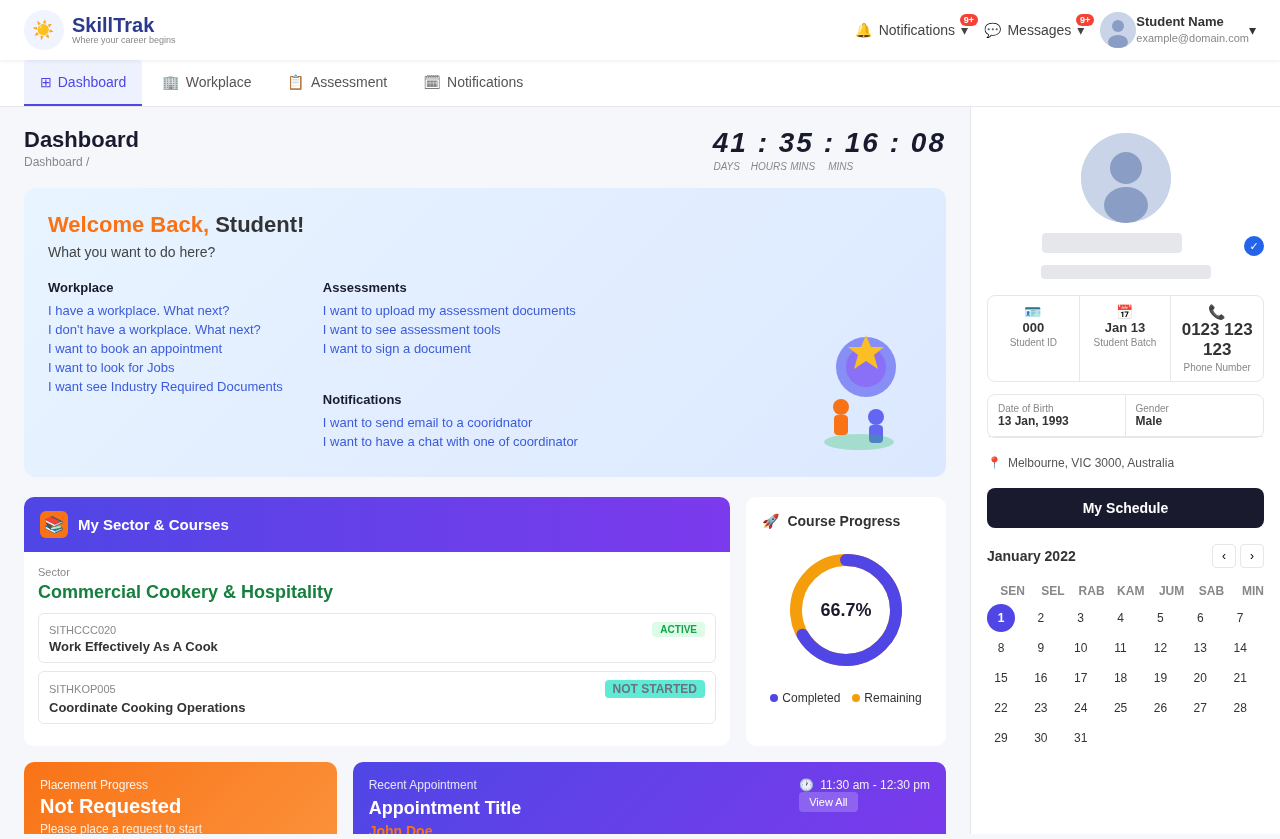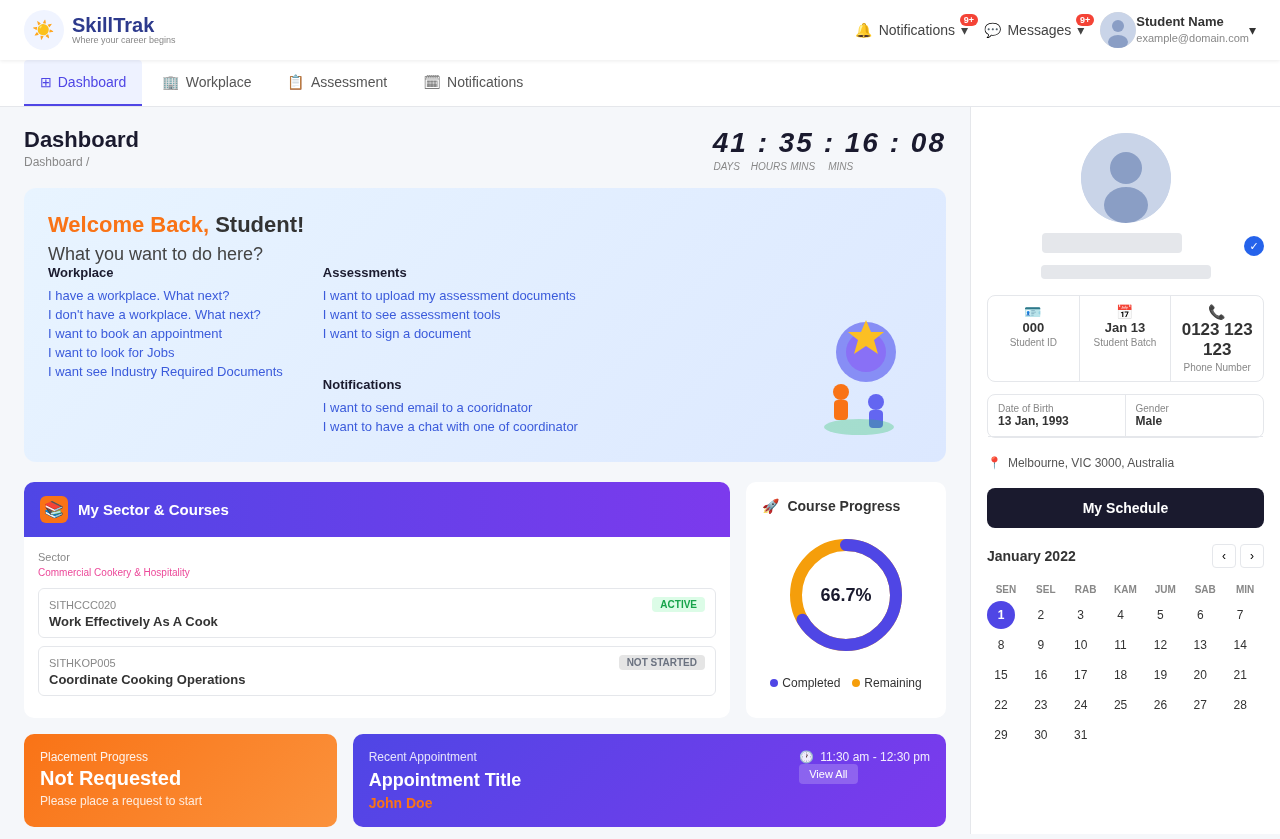--- a/index.html
+++ b/index.html
@@ -105,21 +105,21 @@
       background: linear-gradient(135deg, #e8f4ff 0%, #dce8ff 100%);
       border-radius: 12px;
       padding: 24px;
       margin-bottom: 20px;
       position: relative;
       overflow: hidden;
       min-height: 270px;
     }
     .welcome-title { font-size: 22px; font-weight: 700; margin-bottom: 6px; }
     .welcome-title .highlight { color: #f97316; }
-    .welcome-subtitle { color: #444; font-size: 18px; }
+    .welcome-subtitle { color: #444; font-size: 14px; margin-bottom: 20px; }
     .welcome-cols { display: flex; gap: 40px; }
     .welcome-col h4 { font-size: 13px; font-weight: 700; color: #1a1a2e; margin-bottom: 8px; }
     .welcome-col a {
       display: block; color: #3b5bdb; font-size: 13px;
       text-decoration: none; margin-bottom: 4px; cursor: pointer;
     }
     .welcome-illustration {
       position: absolute; right: 20px; bottom: 10px;
       width: 160px; height: 160px;
       display: flex; align-items: center; justify-content: center;
@@ -137,37 +137,37 @@
     }
     .courses-header {
       background: linear-gradient(90deg, #4f46e5, #7c3aed);
       color: #fff;
       padding: 14px 16px;
       display: flex; align-items: center; gap: 10px;
       font-weight: 600; font-size: 15px;
     }
     .courses-body { padding: 14px; }
     .sector-label { font-size: 11px; color: #888; margin-bottom: 4px; }
-    .sector-name { font-weight: 400; font-size: 10px; color: #ec4899; margin-bottom: 10px; }
+    .sector-name { font-weight: 700; font-size: 18px; color: #15803d; margin-bottom: 10px; }
     .course-item {
       border: 1px solid #e5e7eb;
       border-radius: 6px;
       padding: 8px 10px;
       margin-bottom: 8px;
     }
     .course-top { display: flex; justify-content: space-between; align-items: center; }
     .course-code { font-size: 11px; color: #888; }
     .course-badge-active {
       background: #dcfce7; color: #16a34a;
       font-size: 10px; font-weight: 700;
       padding: 2px 8px; border-radius: 4px;
     }
     .course-badge-notstarted {
-      background: #e5e5e5; color: #6b7280;
-      font-size: 10px; font-weight: 700;
+      background: #5eead4; color: #6b7280;
+      font-size: 12px; font-weight: 700;
       padding: 2px 8px; border-radius: 4px;
     }
     .course-name { font-size: 13px; font-weight: 600; margin-top: 2px; }
 
     
     .progress-panel {
       width: 200px;
       background: #fff;
       border-radius: 10px;
       padding: 16px;
@@ -293,21 +293,21 @@
     .cal-month { font-size: 14px; font-weight: 600; }
     .cal-nav { display: flex; gap: 4px; }
     .cal-nav-btn {
       background: none; border: 1px solid #e5e7eb;
       border-radius: 4px; width: 24px; height: 24px;
       cursor: pointer; display: flex; align-items: center; justify-content: center;
       font-size: 12px;
     }
     .cal-grid { display: grid; grid-template-columns: repeat(7, 1fr); gap: 2px; }
     .cal-day-header {
-      text-align: center; font-size: 10px; color: #888;
+      text-align: right; font-size: 12px; color: #888;
       font-weight: 600; padding: 4px 0;
     }
     .cal-day {
       text-align: center; font-size: 12px;
       padding: 5px 2px; border-radius: 50%;
       width: 28px; height: 28px;
       display: flex; align-items: center; justify-content: center;
       cursor: pointer;
     }
     .cal-day.today {

